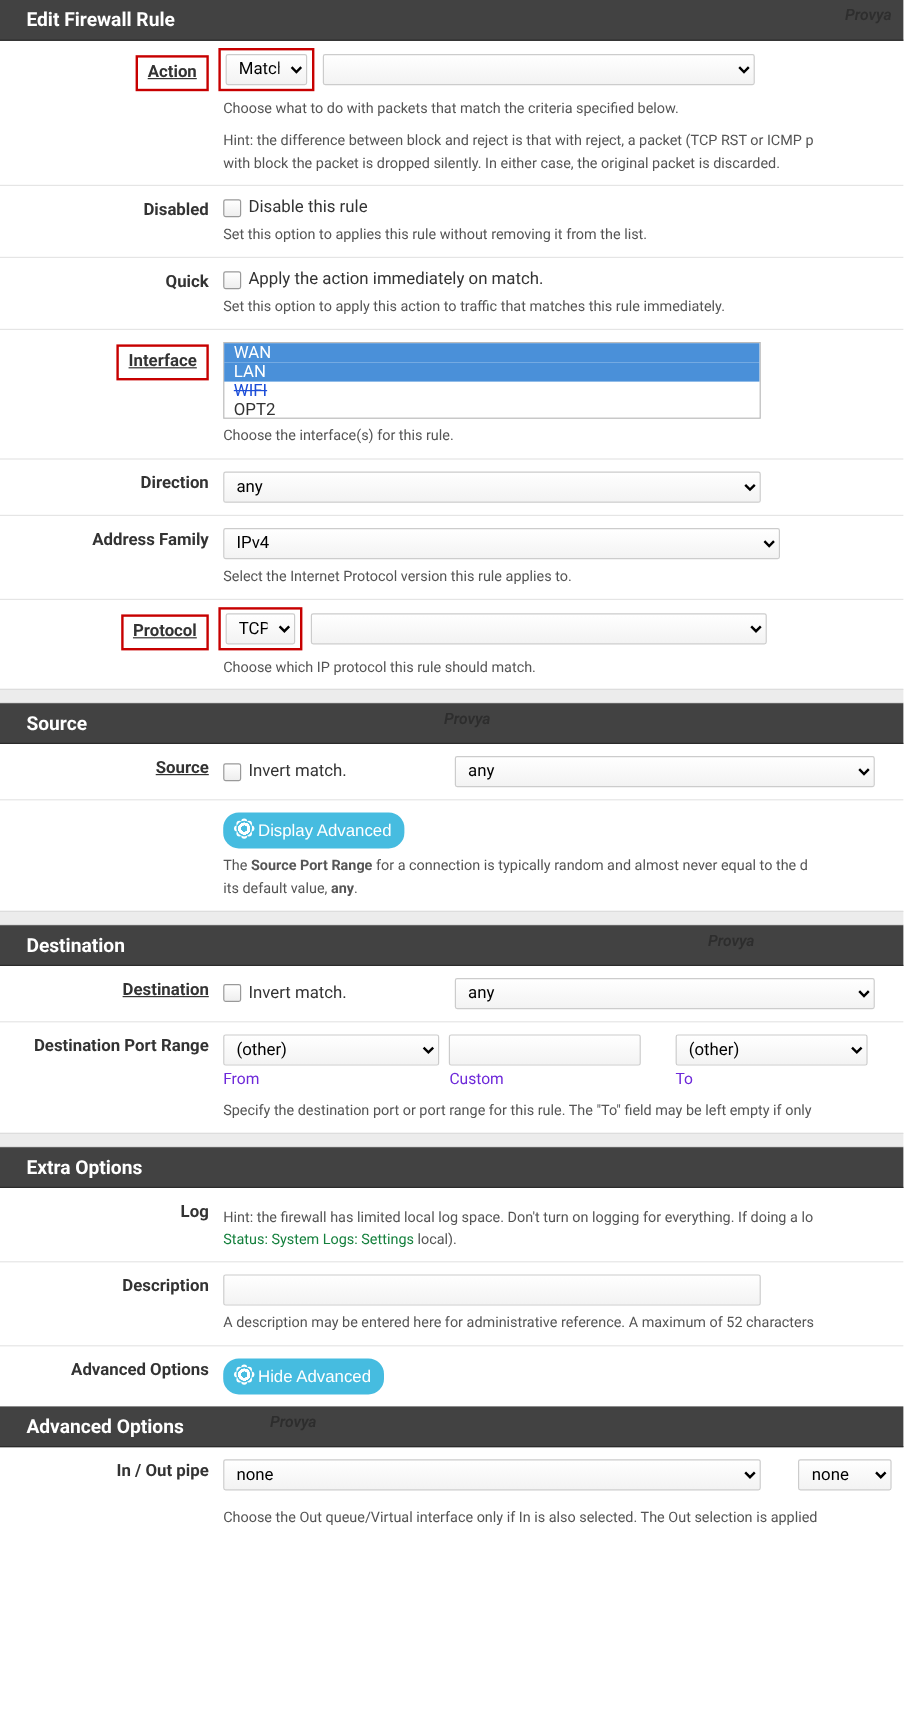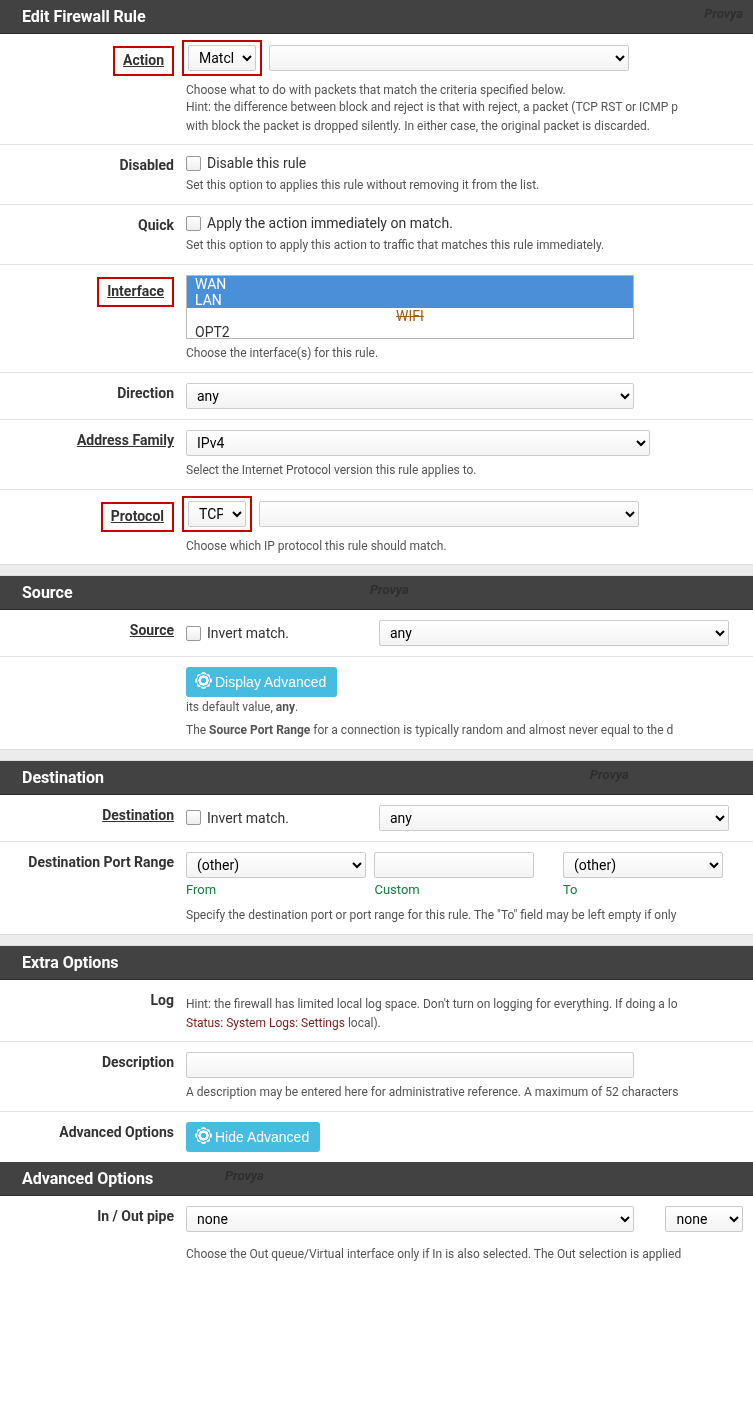--- a/index.html
+++ b/index.html
@@ -79,70 +79,70 @@
   .iface-box {
     border: 1px solid #bbb;
     width: 448px;
     height: 64px;
     overflow-y: scroll;
     font-size: 14px;
     line-height: 16px;
   }
   .iface-item { padding: 0 8px; }
   .iface-sel { background: #4a90d9; color:#fff; }
-  .iface-strike { text-decoration: line-through; color:#a16207;text-align:center; }
+  .iface-strike { text-decoration: line-through; color:#1d4ed8; }
   .hint { color:#555; font-size:12px; margin-top:6px; line-height:1.4; }
   .checkbox-line { display:flex; align-items:center; gap:6px; }
   .cbx {
     width:15px; height:15px; border:1px solid #999; border-radius:2px;
     background:linear-gradient(#fff,#eee); display:inline-block;
   }
   .btn {
-    background:#46bce0; color:#fff; border:none; border-radius:3px;
+    background:#46bce0; color:#fff; border:none; border-radius:13px;
     padding:7px 11px; font-size:14px; cursor:pointer; display:inline-flex;
     align-items:center; gap:5px;
   }
   .gear::before {
     content:"";
     width:13px; height:13px; display:inline-block;
     background:
       radial-gradient(circle,#46bce0 28%,transparent 29%),
       radial-gradient(circle,#fff 55%,transparent 56%);
     border-radius:50%;
     box-shadow:
       0 -6px 0 -4px #fff, 0 6px 0 -4px #fff,
       6px 0 0 -4px #fff, -6px 0 0 -4px #fff,
       4px 4px 0 -4px #fff, -4px -4px 0 -4px #fff,
       4px -4px 0 -4px #fff, -4px 4px 0 -4px #fff;
   }
   .sep { height:12px; background:#ececec; border-top:1px solid #ddd; border-bottom:1px solid #ddd; }
-  a.link { color:#7f1d1d; text-decoration:none;text-align:center; }
+  a.link { color:#15803d; text-decoration:none;text-align:center; }
   .bold { font-weight:700; }
   .port-col { display:inline-block; vertical-align:top; }
-  .port-col .sub { color:#15803d; font-size:13px; margin-top:4px; }
+  .port-col .sub { color:#6d28d9; font-size:13px; margin-top:4px; }
 </style>
 </head>
 <body>
 
 <div class="panel-header">
   <span>Edit Firewall Rule</span>
   <span class="wm">Provya</span>
 </div>
 
 <div class="row noborder">
   <div class="label-cell">
     <span class="redbox redbox-label"><span class="lbl-text">Action</span></span>
   </div>
   <div class="field-cell">
     <span class="select-red">
       <select style="width:68px"><option>Match</option></select>
     </span>
     <select style="width:360px; margin-left:4px"></select>
     <div class="hint">Choose what to do with packets that match the criteria specified below.</div>
-    <div class="hint" style="margin-top:0">Hint: the difference between block and reject is that with reject, a packet (TCP RST or ICMP p</div>
+    <div class="hint" style="margin-top:10px">Hint: the difference between block and reject is that with reject, a packet (TCP RST or ICMP p</div>
     <div class="hint" style="margin-top:2px">with block the packet is dropped silently. In either case, the original packet is discarded.</div>
   </div>
 </div>
 
 <div class="row">
   <div class="label-cell">Disabled</div>
   <div class="field-cell">
     <div class="checkbox-line">
       <span class="cbx"></span>
       <span>Disable this rule</span>
@@ -178,21 +178,21 @@
 </div>
 
 <div class="row">
   <div class="label-cell">Direction</div>
   <div class="field-cell">
     <select style="width:448px"><option>any</option></select>
   </div>
 </div>
 
 <div class="row">
-  <div class="label-cell" style="text-decoration:underline"><span>Address Family</span></div>
+  <div class="label-cell" style=""><span>Address Family</span></div>
   <div class="field-cell">
     <select style="width:464px"><option>IPv4</option></select>
     <div class="hint">Select the Internet Protocol version this rule applies to.</div>
   </div>
 </div>
 
 <div class="row">
   <div class="label-cell">
     <span class="redbox redbox-label"><span class="lbl-text">Protocol</span></span>
   </div>
@@ -225,25 +225,25 @@
   </div>
 </div>
 
 <div class="row">
   <div class="label-cell"></div>
   <div class="field-cell">
     <button class="btn">
       <span class="gear"></span>
       <span>Display Advanced</span>
     </button>
+    <div class="hint">
+      <span>The </span><span class="bold">Source Port Range</span><span> for a connection is typically random and almost never equal to the d</span>
+    </div>
     <div class="hint" style="margin-top:2px">
       <span>its default value, </span><span class="bold">any</span><span>.</span>
-    </div>
-    <div class="hint">
-      <span>The </span><span class="bold">Source Port Range</span><span> for a connection is typically random and almost never equal to the d</span>
     </div>
   </div>
 </div>
 
 <div class="sep"></div>
 
 <div class="panel-header">
   <span>Destination</span>
   <span class="wm-mid" style="left:590px; top:6px;">Provya</span>
 </div>

